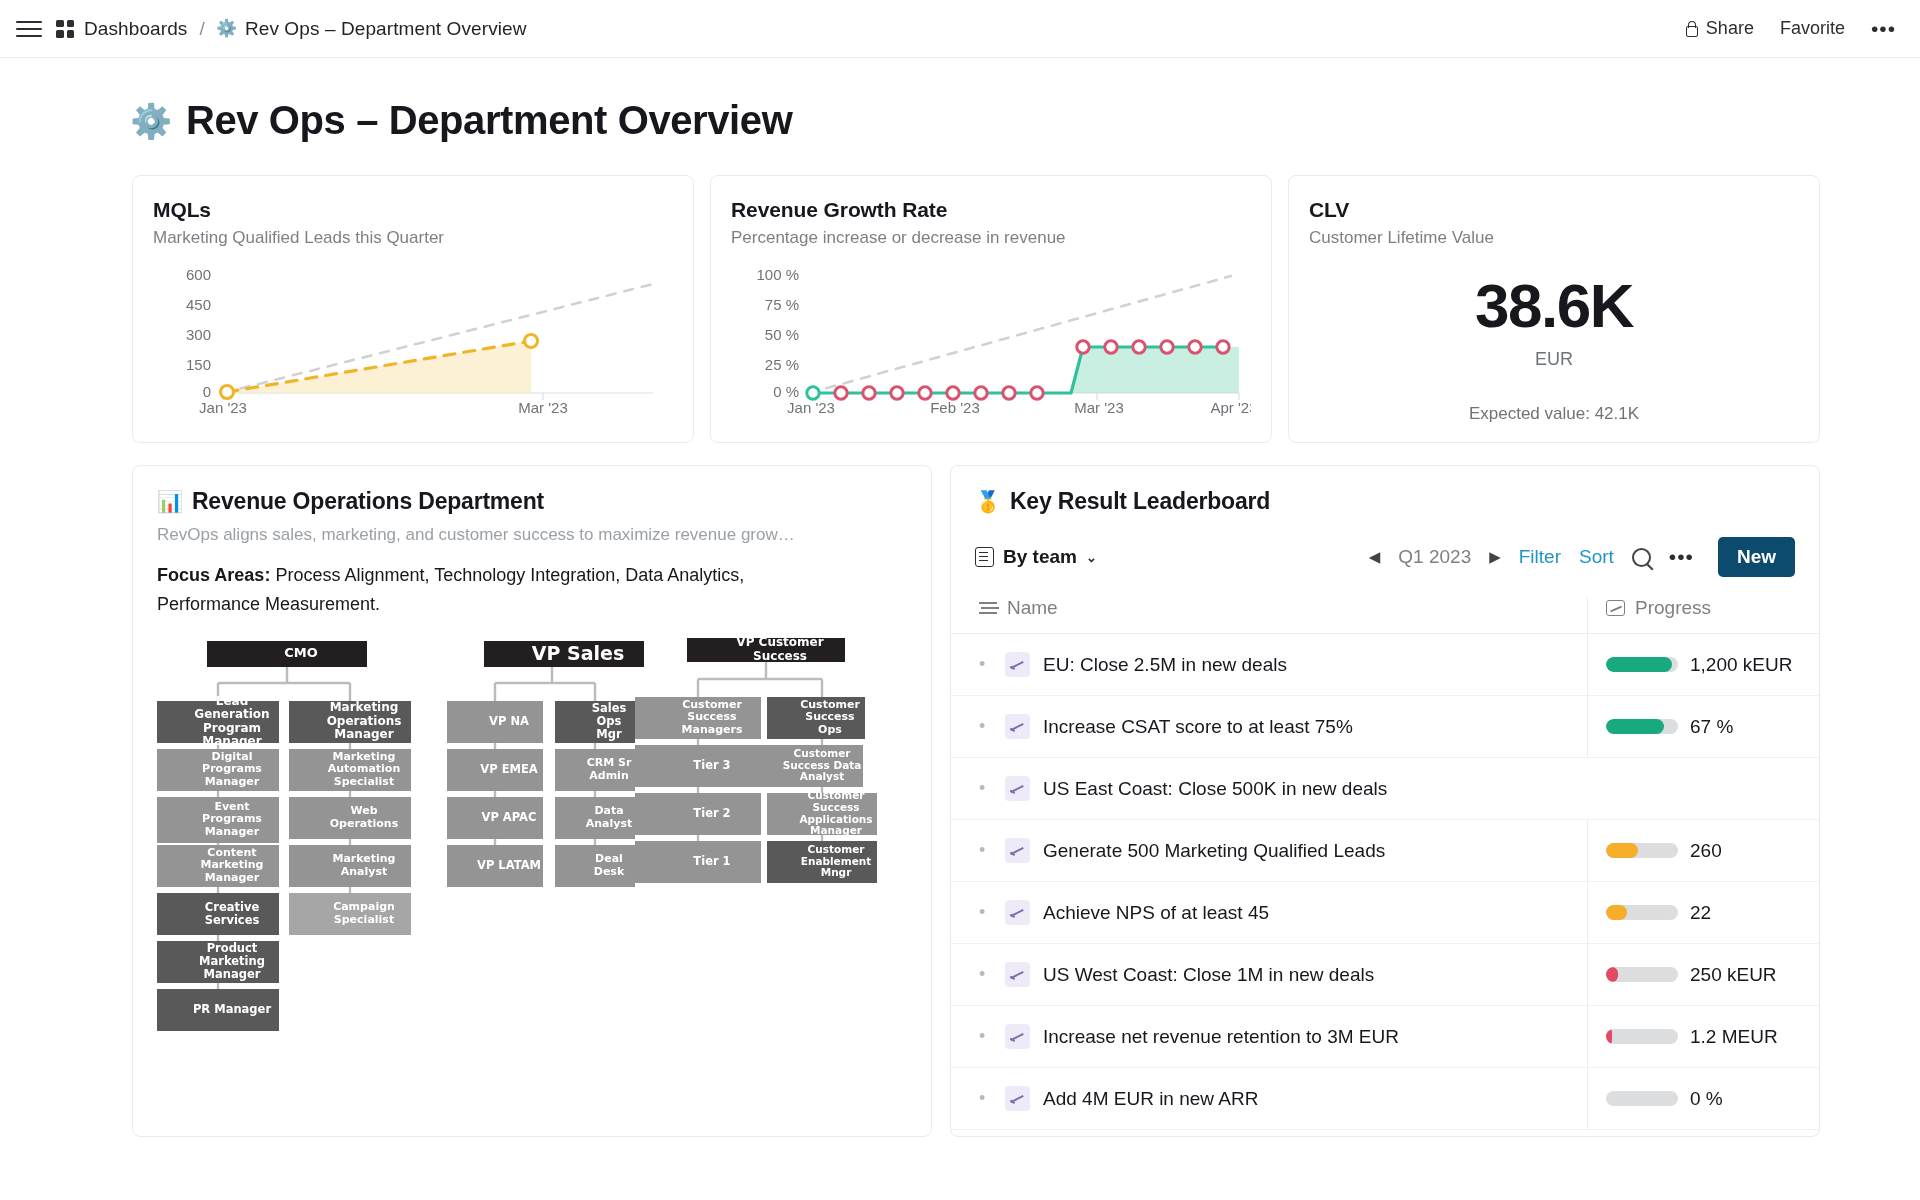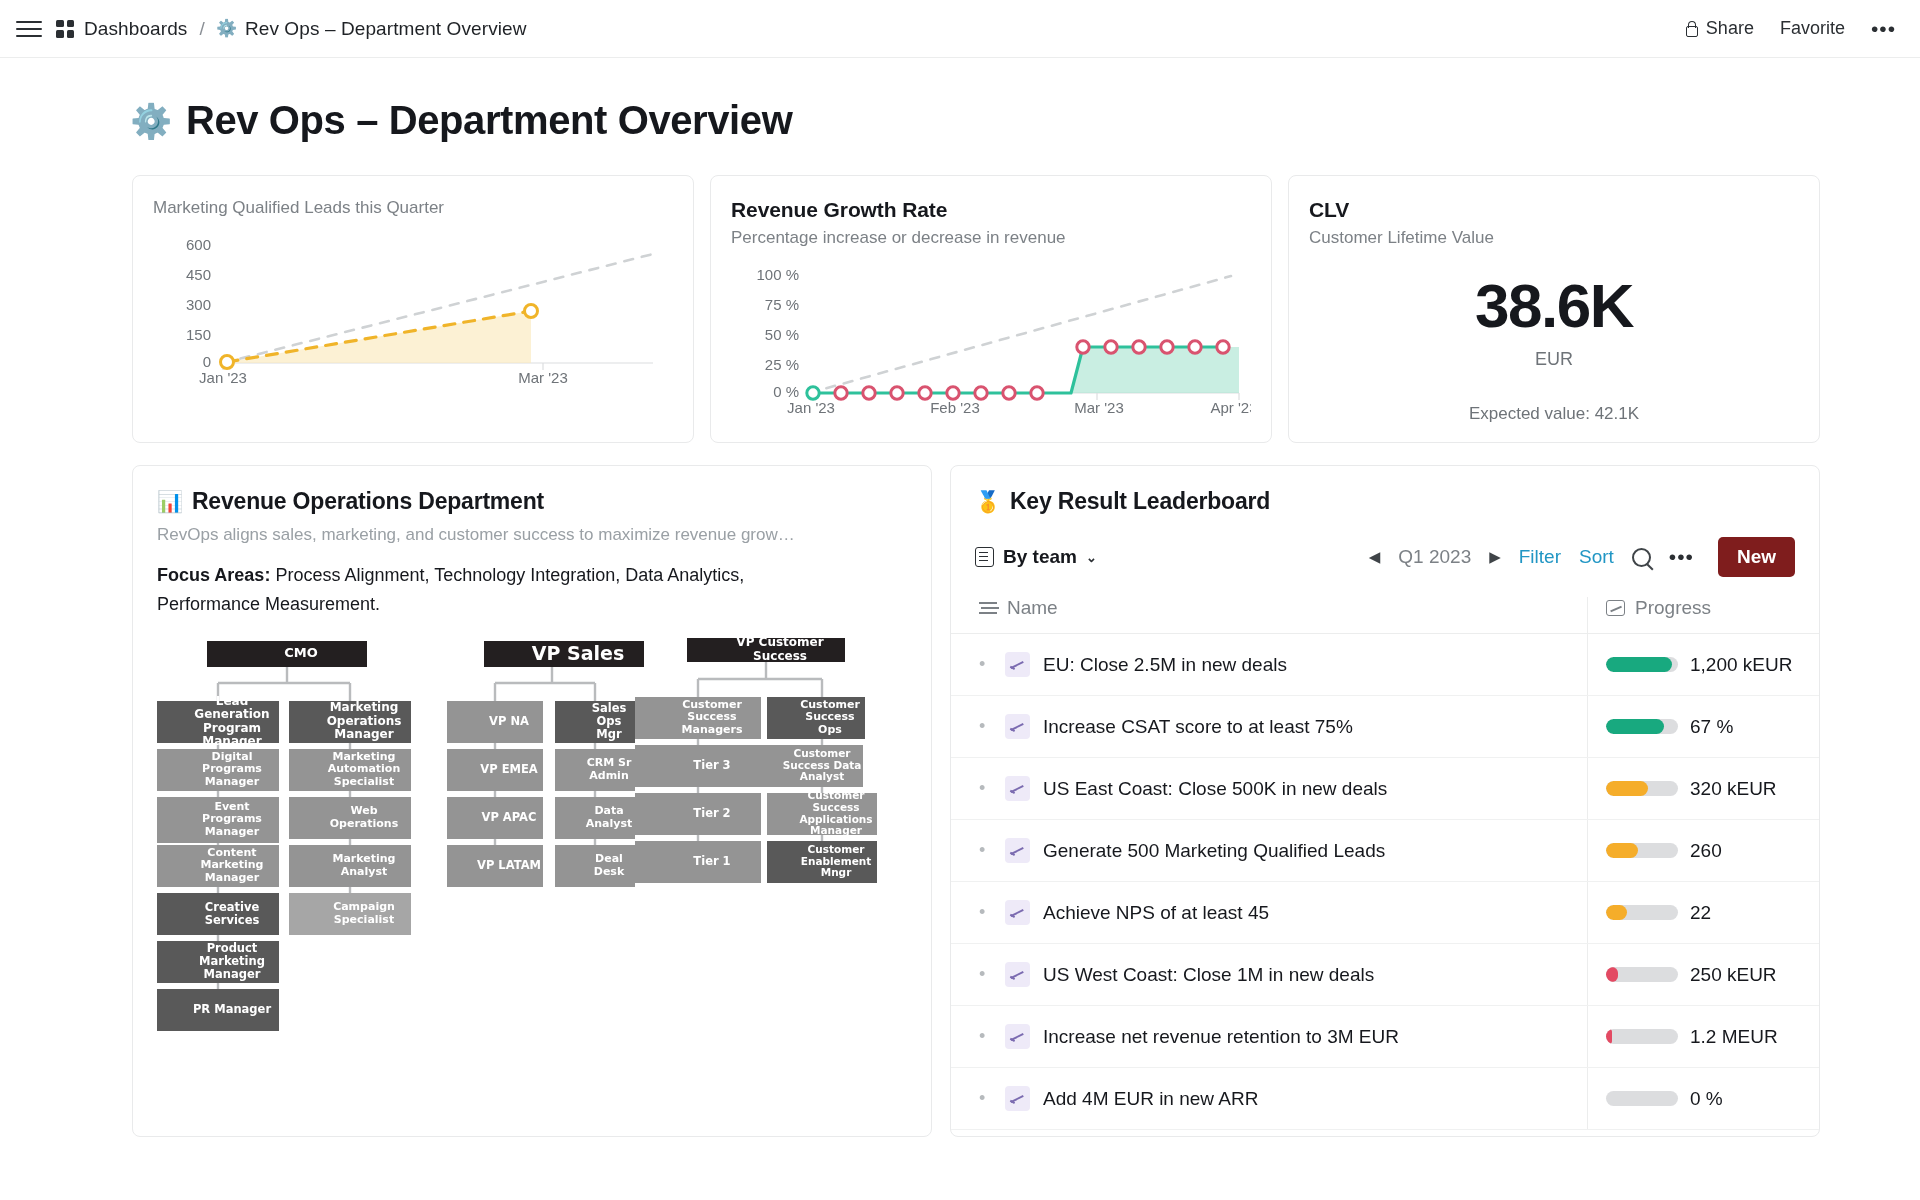--- a/index.html
+++ b/index.html
@@ -93,21 +93,21 @@
   .lb-view { display:flex; align-items:center; gap:9px; font-size:19px; font-weight:700;}
   .view-ic { width:19px; height:20px; border:1.7px solid #2b2f33; border-radius:3px; position:relative;}
   .view-ic::before{content:"";position:absolute;left:3px;top:3.5px;width:9px;height:1.6px;background:#2b2f33;box-shadow:0 4px 0 #2b2f33,0 8px 0 #2b2f33;}
   .chev { font-size:13px; color:#2b2f33; }
   .lb-mid { flex:1; display:flex; align-items:center; justify-content:flex-end; gap:18px; }
   .arrow { color:#3f4448; font-size:15px; cursor:pointer;}
   .period { font-size:19px; color:#7c8186; }
   .lnk { font-size:19px; color:#2196c4; cursor:pointer;}
   .mag { width:19px;height:19px;border:2px solid #3f4448;border-radius:50%;position:relative;display:inline-block;}
   .mag::after{content:"";position:absolute;right:-5px;bottom:-3px;width:8px;height:2px;background:#3f4448;transform:rotate(45deg);}
-  .newbtn { background:#7f1d1d; color:#fff; font-size:19px; font-weight:700; border:none; border-radius:5px; padding:9px 19px; cursor:pointer; margin-left:6px;}
+  .newbtn { background:#0c4a6e; color:#fff; font-size:19px; font-weight:700; border:none; border-radius:5px; padding:9px 19px; cursor:pointer; margin-left:6px;}
 
   .lb-head { display:flex; margin-top:20px; border-bottom:1px solid #eceded; }
   .col-name { flex:1; display:flex; align-items:center; gap:10px; padding: 0 0 14px 28px; font-size:19px; color:#7c8186;}
   .col-prog { width:232px; display:flex; align-items:center; gap:10px; padding: 0 0 14px 18px; font-size:19px; color:#7c8186; border-left:1px solid #eceded;}
   .lines-ic { width:18px;height:14px;position:relative;display:inline-block;}
   .lines-ic::before{content:"";position:absolute;left:0;top:1px;width:18px;height:1.8px;background:#7c8186;box-shadow:2px 5px 0 #7c8186,-0px 10px 0 #7c8186;}
   .spark-ic { width:19px;height:16px;border:1.6px solid #7c8186;border-radius:3px;position:relative;display:inline-block;}
   .spark-ic::after{content:"";position:absolute;left:2.5px;top:7px;width:12px;height:1.6px;background:#7c8186;transform:rotate(-24deg);}
 
   .lb-row { display:flex; border-bottom:1px solid #f0f1f1; height:62px; }
@@ -157,20 +157,21 @@
 <div class="page">
 
   <div class="page-title">
     <span class="emoji">⚙️</span>
     <span>Rev Ops – Department Overview</span>
   </div>
 
   <div class="kpi-row">
 
     <div class="card">
+      <h3>MQLs</h3>
       <div class="sub">Marketing Qualified Leads this Quarter</div>
       <div class="chartwrap">
         <svg width="520" height="140" viewBox="0 0 520 140">
           <text x="58" y="18" text-anchor="end" font-size="15" fill="#6e7378" font-family="Liberation Sans, sans-serif">600</text>
           <text x="58" y="48" text-anchor="end" font-size="15" fill="#6e7378" font-family="Liberation Sans, sans-serif">450</text>
           <text x="58" y="78" text-anchor="end" font-size="15" fill="#6e7378" font-family="Liberation Sans, sans-serif">300</text>
           <text x="58" y="108" text-anchor="end" font-size="15" fill="#6e7378" font-family="Liberation Sans, sans-serif">150</text>
           <text x="58" y="135" text-anchor="end" font-size="15" fill="#6e7378" font-family="Liberation Sans, sans-serif">0</text>
           <line x1="70" y1="131" x2="500" y2="131" stroke="#dcdee0" stroke-width="1.2"></line>
           <line x1="70" y1="131" x2="70" y2="138" stroke="#dcdee0" stroke-width="1.2"></line>
@@ -363,26 +364,20 @@
               </span>
               <span class="r-val">67 %</span>
             </div>
           </div>
           <div class="lb-row">
             <div class="r-name">
               <span class="bullet">•</span>
               <span class="doc-ic"></span>
               <span class="r-txt">US East Coast: Close 500K in new deals</span>
             </div>
-            <div class="r-prog">
-              <span class="bar">
-                <i style="width:58%;background:#f5ad2a"></i>
-              </span>
-              <span class="r-val">320 kEUR</span>
-            </div>
           </div>
           <div class="lb-row">
             <div class="r-name">
               <span class="bullet">•</span>
               <span class="doc-ic"></span>
               <span class="r-txt">Generate 500 Marketing Qualified Leads</span>
             </div>
             <div class="r-prog">
               <span class="bar">
                 <i style="width:44%;background:#f5ad2a"></i>

